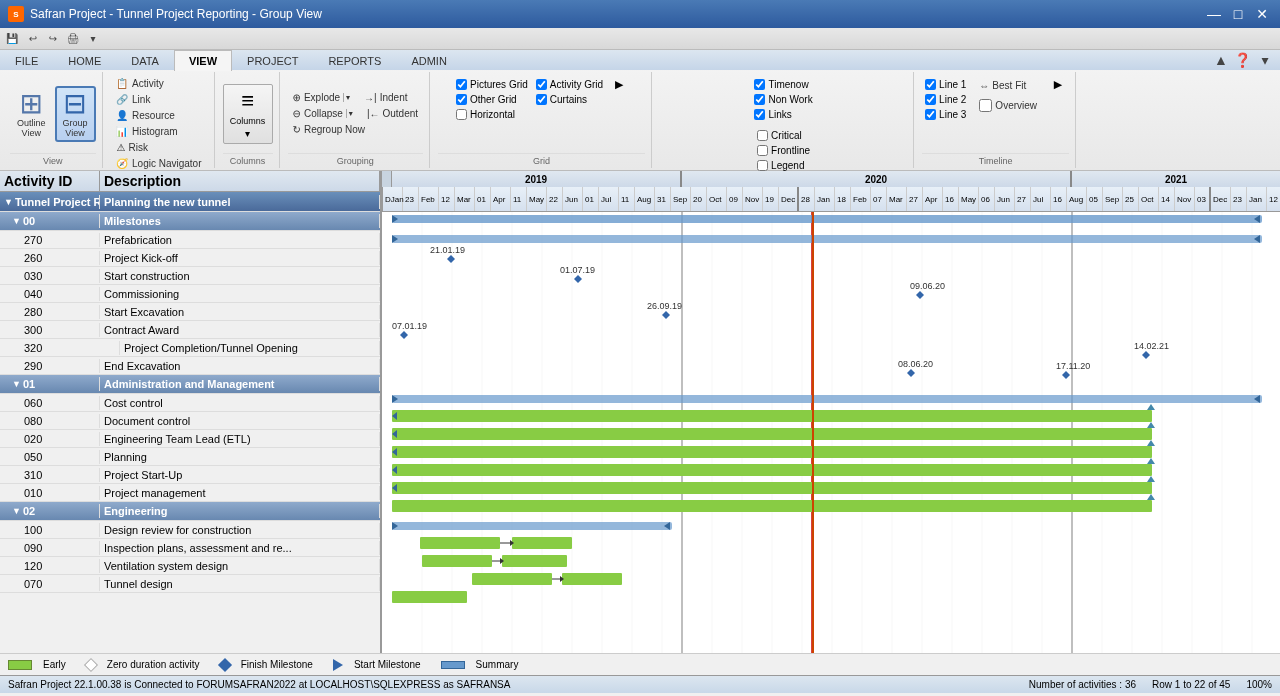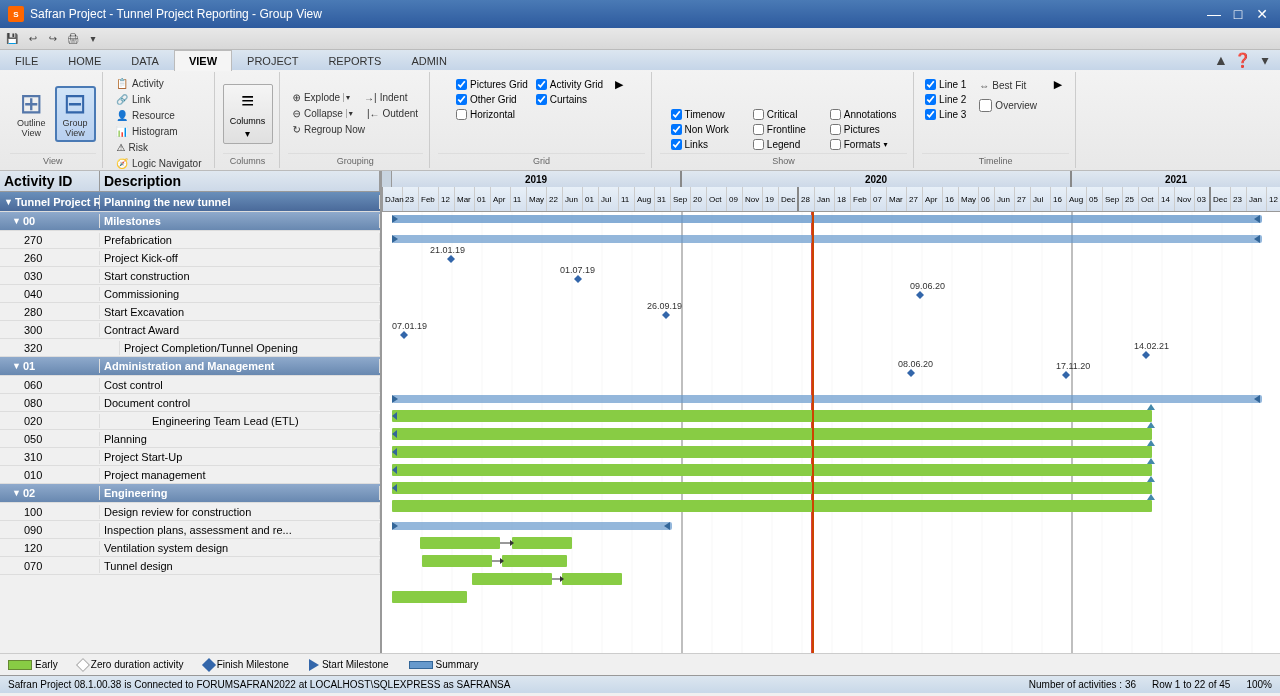--- a/index.html
+++ b/index.html
@@ -67,21 +67,21 @@
     .status-bar {
       background: linear-gradient(to bottom, #dce6f0, #c8d8e8);
       height: 18px;
       display: flex;
       align-items: center;
       padding: 0 8px;
       font-size: 10px;
       border-top: 1px solid #999;
       gap: 8px;
     }
-    .status-item { display: flex; align-items: center; gap: 3px; }
+    .status-item { display: flex; align-items: center; gap: 11px; }
     .status-right { margin-left: auto; display: flex; gap: 16px; }
 
     
     .legend-bar {
       background: #f0f0f0;
       height: 22px;
       display: flex;
       align-items: center;
       padding: 0 8px;
       gap: 20px;
@@ -247,21 +247,21 @@
               <input type="checkbox" checked="" style="">
               <span>Curtains</span>
             </label>
         </div>
         <div style="display:flex;align-items:center;justify-content:center;width:16px;cursor:pointer;">▶</div>
       </div>
       <div class="ribbon-group-label">Grid</div>
     </div>
 
     <div class="ribbon-group" style="min-width:260px;">
-      <div class="ribbon-group-content" style="flex-direction:row;gap:24px;align-items:flex-end;padding-top:4px;">
+      <div class="ribbon-group-content" style="flex-direction:column;gap:8px;align-items:center;padding-top:4px;">
         <div style="display:flex;flex-direction:column;gap:2px;">
           <label class="chk-row">
               <input type="checkbox" checked="" style="">
               <span>Timenow</span>
             </label>
           <label class="chk-row">
               <input type="checkbox" checked="" style="">
               <span>Non Work</span>
             </label>
           <label class="chk-row">
@@ -381,39 +381,43 @@
         <div class="grid-cell" style="flex:1;">Start Excavation</div>
       </div>
       <div class="grid-row">
         <div class="grid-cell" style="width:100px;padding-left:24px;">300</div>
         <div class="grid-cell" style="flex:1;">Contract Award</div>
       </div>
       <div class="grid-row">
         <div class="grid-cell" style="width:120px;padding-left:24px;">320</div>
         <div class="grid-cell" style="flex:1;">Project Completion/Tunnel Opening</div>
       </div>
+      <div class="grid-row">
+        <div class="grid-cell" style="width:100px;padding-left:24px;">290</div>
+        <div class="grid-cell" style="flex:1;">End Excavation</div>
+      </div>
 
       <div class="grid-row group-row-sub" style="min-height:19px;">
         <div class="grid-cell" style="width:100px;display:flex;align-items:center;padding-left:12px;">
           <span class="expand-icon">▼</span>
           <span>01</span>
         </div>
         <div class="grid-cell" style="flex:1;">Administration and Management</div>
       </div>
       <div class="grid-row">
         <div class="grid-cell" style="width:100px;padding-left:24px;">060</div>
         <div class="grid-cell" style="flex:1;">Cost control</div>
       </div>
       <div class="grid-row">
         <div class="grid-cell" style="width:100px;padding-left:24px;">080</div>
         <div class="grid-cell" style="flex:1;">Document control</div>
       </div>
       <div class="grid-row">
         <div class="grid-cell" style="width:100px;padding-left:24px;">020</div>
-        <div class="grid-cell" style="flex:1;margin-left:48px;">Engineering Team Lead (ETL)</div>
+        <div class="grid-cell" style="flex:1;">Engineering Team Lead (ETL)</div>
       </div>
       <div class="grid-row">
         <div class="grid-cell" style="width:100px;padding-left:24px;">050</div>
         <div class="grid-cell" style="flex:1;">Planning</div>
       </div>
       <div class="grid-row">
         <div class="grid-cell" style="width:100px;padding-left:24px;">310</div>
         <div class="grid-cell" style="flex:1;">Project Start-Up</div>
       </div>
       <div class="grid-row">
@@ -658,19 +662,19 @@
     <div style="width:0;height:0;border-top:6px solid transparent;border-bottom:6px solid transparent;border-left:10px solid #3366aa;"></div>
     <span>Start Milestone</span>
   </div>
   <div class="status-item">
     <div style="width:24px;height:8px;background:#6699cc;border:1px solid #336699;"></div>
     <span>Summary</span>
   </div>
 </div>
 
 <div class="status-bar">
-  <span>Safran Project 08.1.00.38 is Connected to FORUMSAFRAN2022 at LOCALHOST\SQLEXPRESS as SAFRANSA</span>
+  <span>Safran Project 22.1.00.38 is Connected to FORUMSAFRAN2022 at LOCALHOST\SQLEXPRESS as SAFRANSA</span>
   <div class="status-right">
     <span>Number of activities : 36</span>
     <span>Row 1 to 22 of 45</span>
     <span>100%</span>
   </div>
 </div>
 
 </body></html>

